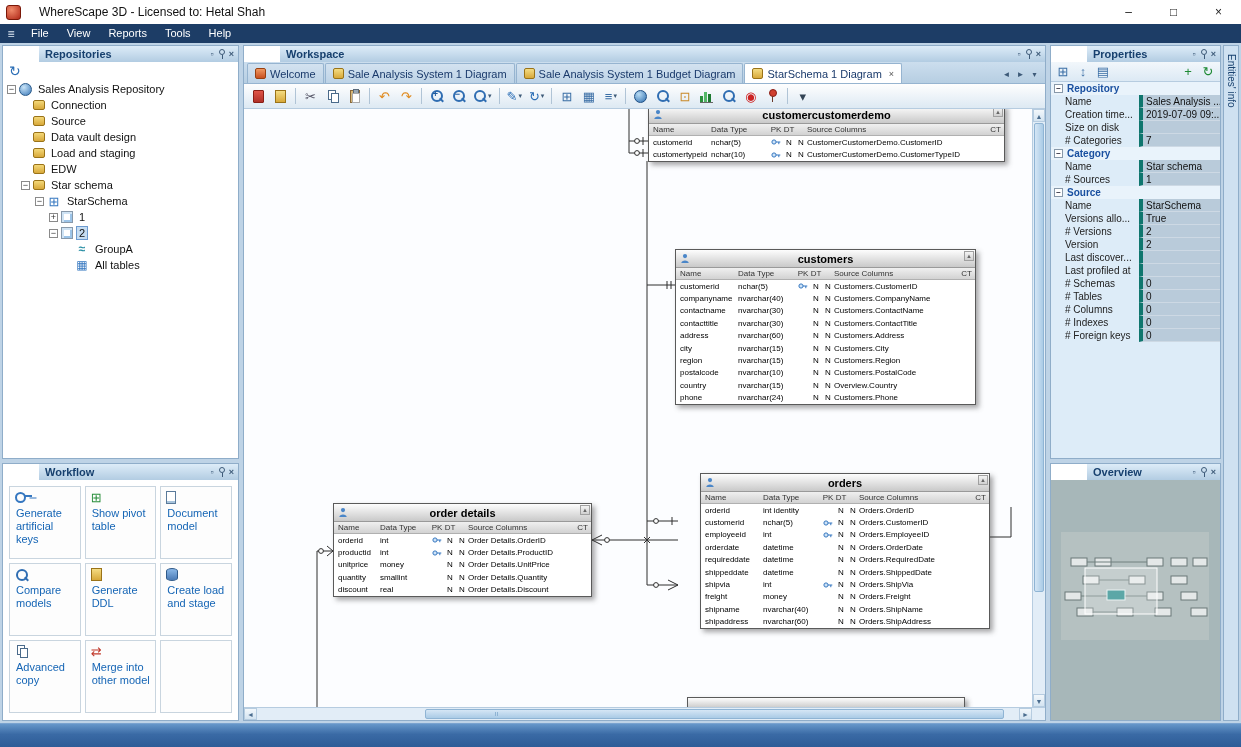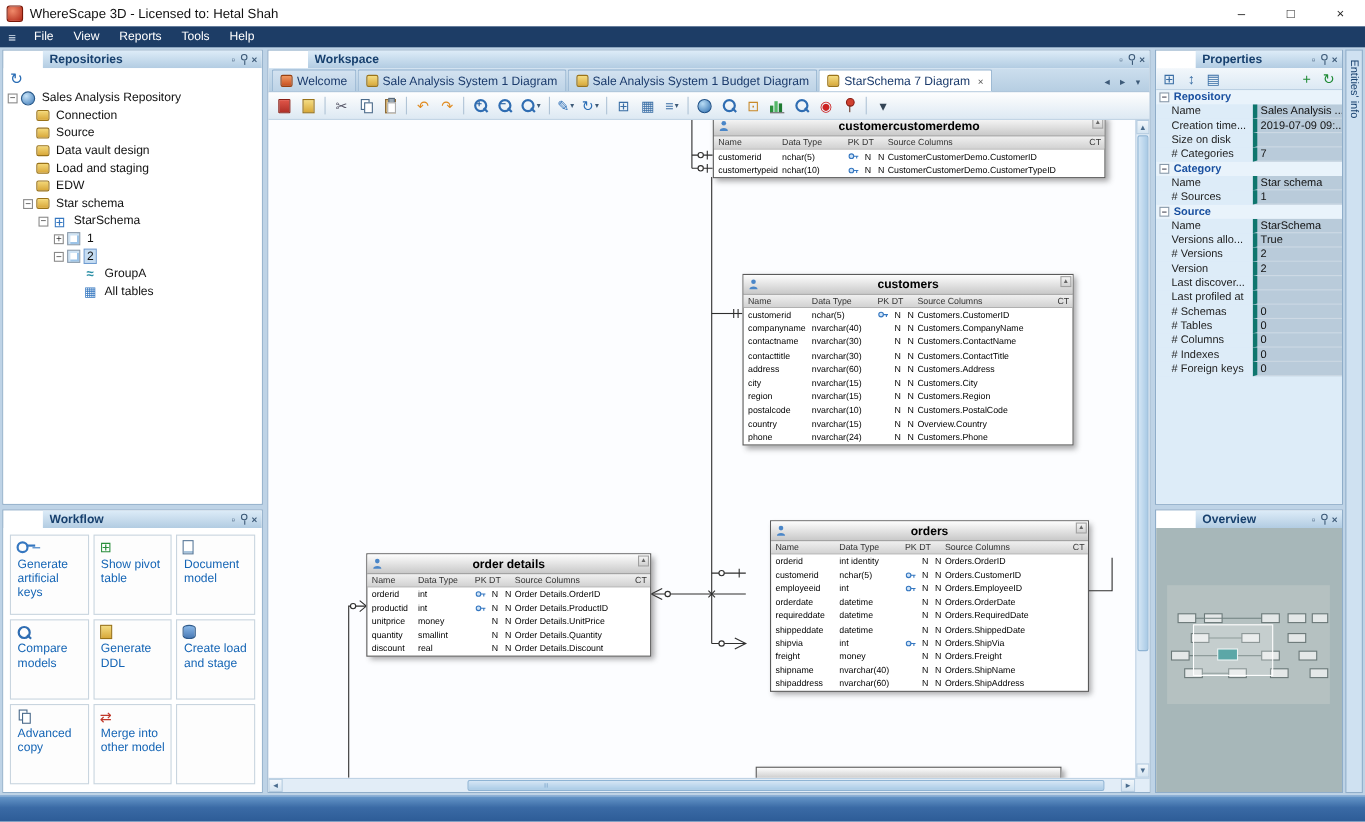--- a/index.html
+++ b/index.html
@@ -1,21 +1,21 @@
 <!DOCTYPE html>
 <html><head>
 <meta charset="utf-8">
 <style>
 *{margin:0;padding:0;box-sizing:border-box;}
 html,body{font-family:"Liberation Sans",sans-serif;}
 body{background:#8fa8bf;}
 #app{width:1241px;height:747px;display:flex;flex-direction:column;background:#bed3e6;overflow:hidden;position:relative;}
 
 
-.titlebar{height:24px;background:#fff;display:flex;align-items:center;padding-left:6px;gap:6px;flex:none;}
+.titlebar{height:24px;background:#fff;display:flex;align-items:center;padding-left:6px;gap:18px;flex:none;}
 .app-icon{width:15px;height:15px;border-radius:3px;background:radial-gradient(circle at 35% 30%,#f08a6a,#b02818);border:1px solid #7a1808;flex:none;}
 .title-text{font-size:12px;color:#111;}
 .win-controls{margin-left:auto;display:flex;height:100%;}
 .win-btn{width:45px;height:100%;border:none;background:none;font-size:12px;color:#222;cursor:default;}
 
 
 .menubar{height:19px;background:#1d3d66;display:flex;align-items:center;color:#fff;font-size:11px;flex:none;}
 .menu-hamburger{width:22px;text-align:center;color:#dfe9f4;font-size:12px;}
 #menu-items{display:flex;height:100%;}
 .menu-item{padding:0 9px;line-height:19px;cursor:default;}
@@ -291,21 +291,21 @@
               <div class="tab">
                 <span class="tab-ic ti-diagram"></span>
                 <span class="tab-label">Sale Analysis System 1 Diagram</span>
               </div>
               <div class="tab">
                 <span class="tab-ic ti-diagram"></span>
                 <span class="tab-label">Sale Analysis System 1 Budget Diagram</span>
               </div>
               <div class="tab active">
                 <span class="tab-ic ti-star-diagram"></span>
-                <span class="tab-label">StarSchema 7 Diagram</span>
+                <span class="tab-label">StarSchema 1 Diagram</span>
                 <span class="tab-close">×</span>
               </div>
             </div>
           <div class="tab-nav">
             <button class="nbtn">◄</button>
             <button class="nbtn">►</button>
             <button class="nbtn">▾</button>
           </div>
         </div>
 

